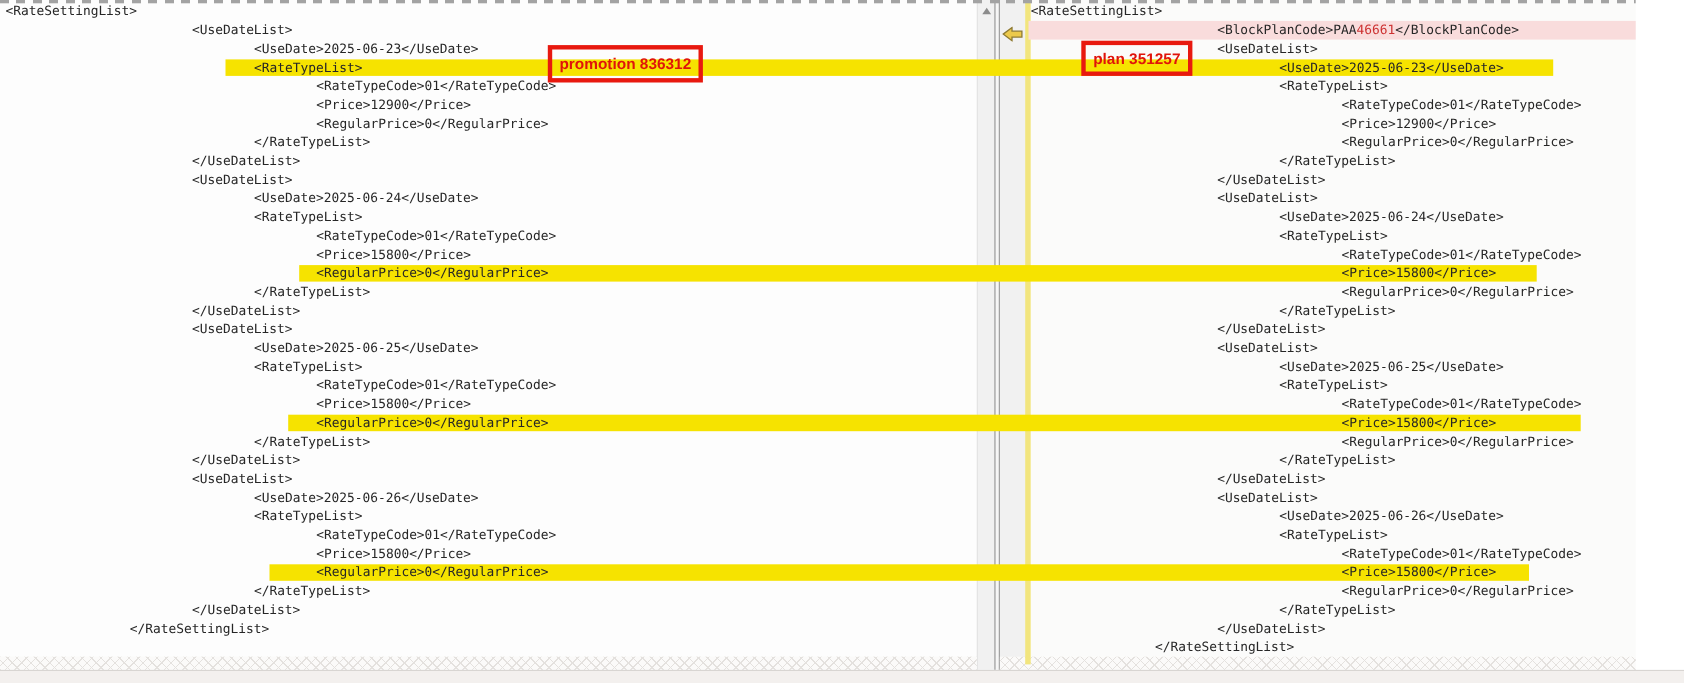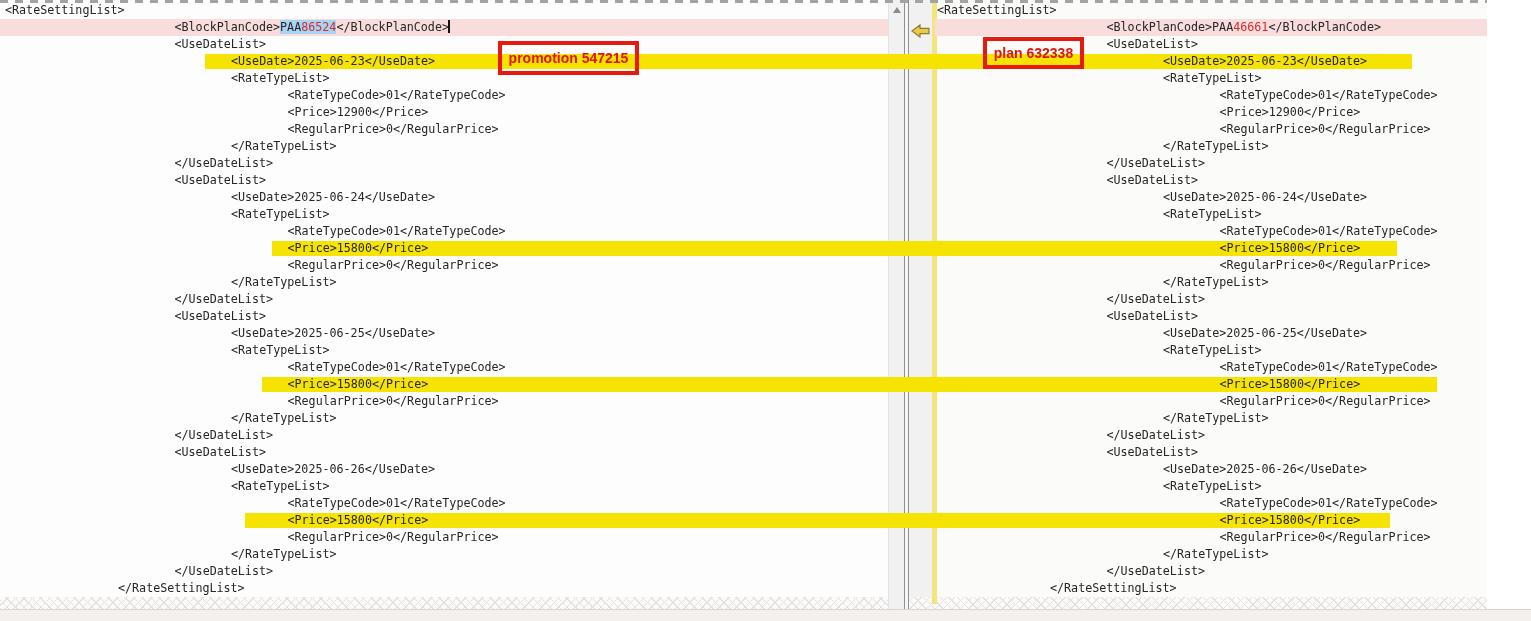--- a/index.html
+++ b/index.html
@@ -74,21 +74,20 @@
 
   <div id="bands">
       <div class="band" style="left: 205px; width: 1207px; top: 54px;"></div>
       <div class="band" style="left: 272px; width: 1125px; top: 241px;"></div>
       <div class="band" style="left: 262px; width: 1175px; top: 377px;"></div>
       <div class="band" style="left: 245px; width: 1145px; top: 513px;"></div>
     </div>
 
   <div class="pane" id="pane-left">
       <div class="code-row" style="padding-left: 5px;">&lt;RateSettingList&gt;</div>
-      <div class="code-row diff-row" style="padding-left: 174.5px;"><span>&lt;BlockPlanCode&gt;</span><span class="sel">PAA</span><span class="sel red">86524</span><span>&lt;/BlockPlanCode&gt;</span><span class="caret"></span></div>
       <div class="code-row" style="padding-left: 174.5px;">&lt;UseDateList&gt;</div>
       <div class="code-row" style="padding-left: 231px;">&lt;UseDate&gt;2025-06-23&lt;/UseDate&gt;</div>
       <div class="code-row" style="padding-left: 231px;">&lt;RateTypeList&gt;</div>
       <div class="code-row" style="padding-left: 287.5px;">&lt;RateTypeCode&gt;01&lt;/RateTypeCode&gt;</div>
       <div class="code-row" style="padding-left: 287.5px;">&lt;Price&gt;12900&lt;/Price&gt;</div>
       <div class="code-row" style="padding-left: 287.5px;">&lt;RegularPrice&gt;0&lt;/RegularPrice&gt;</div>
       <div class="code-row" style="padding-left: 231px;">&lt;/RateTypeList&gt;</div>
       <div class="code-row" style="padding-left: 174.5px;">&lt;/UseDateList&gt;</div>
       <div class="code-row" style="padding-left: 174.5px;">&lt;UseDateList&gt;</div>
       <div class="code-row" style="padding-left: 231px;">&lt;UseDate&gt;2025-06-24&lt;/UseDate&gt;</div>
@@ -148,20 +147,20 @@
       <div class="code-row" style="padding-left: 228px;">&lt;RateTypeList&gt;</div>
       <div class="code-row" style="padding-left: 284.5px;">&lt;RateTypeCode&gt;01&lt;/RateTypeCode&gt;</div>
       <div class="code-row" style="padding-left: 284.5px;">&lt;Price&gt;15800&lt;/Price&gt;</div>
       <div class="code-row" style="padding-left: 284.5px;">&lt;RegularPrice&gt;0&lt;/RegularPrice&gt;</div>
       <div class="code-row" style="padding-left: 228px;">&lt;/RateTypeList&gt;</div>
       <div class="code-row" style="padding-left: 171.5px;">&lt;/UseDateList&gt;</div>
       <div class="code-row" style="padding-left: 115px;">&lt;/RateSettingList&gt;</div>
     </div>
 
   <div class="ann-box" id="ann-0" style="left: 498px; top: 41px; width: 141px; height: 34px;">
-    <span>promotion 547215</span>
+    <span>promotion 836312</span>
   </div>
   <div class="ann-box" id="ann-1" style="left: 983px; top: 37px; width: 101px; height: 32px;">
-    <span>plan 632338</span>
+    <span>plan 351257</span>
   </div>
 
   <div id="top-dash"></div>
 </div>
 
 </body></html>

